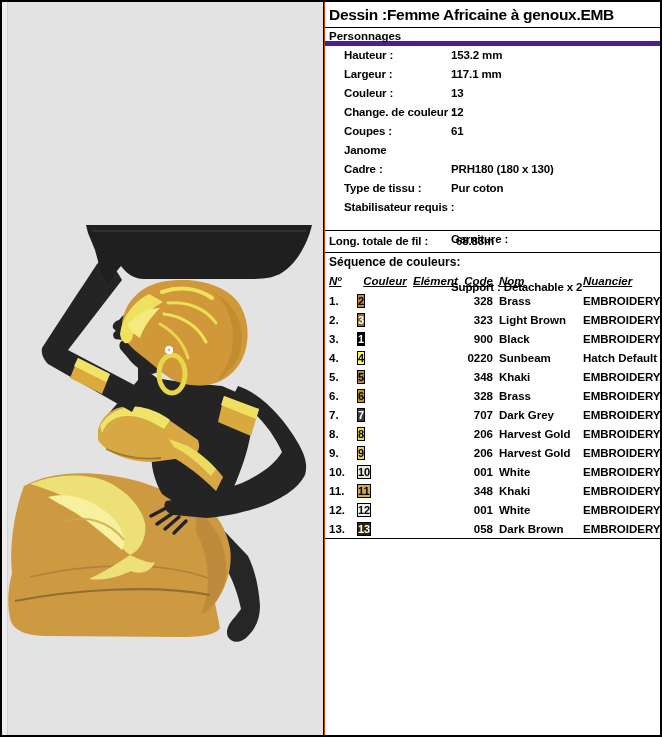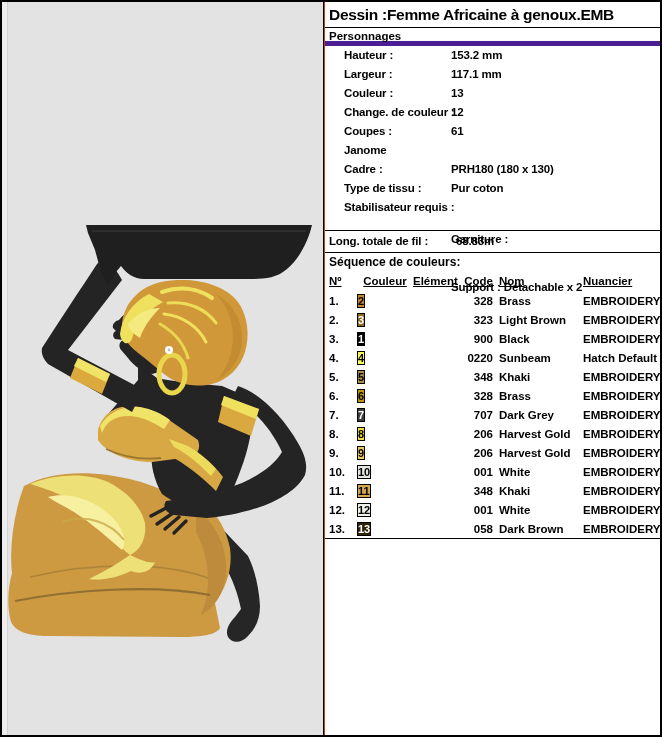--- a/index.html
+++ b/index.html
@@ -51,21 +51,21 @@
   }
   .total-row .lbl { width:107px; flex:none; }
 
   .seq-title {
     height:19px; line-height:19px; padding-left:4px;
     font-size:12px; font-weight:bold;
   }
   .seq-table { padding-left:2px; font-size:11.5px; font-weight:bold; border-bottom:1px solid #000; }
   .seq-row { display:flex; height:19px; line-height:18px; align-items:center; }
   .seq-row.head { line-height:19px; }
-  .seq-row.head .cell { text-decoration:underline; }
+  .seq-row.head .cell { text-decoration:underline;font-style:italic; }
   .cell-no   { width:24px; flex:none; padding-left:2px; }
   .cell-sw   { width:56px; flex:none;margin-left:6px; }
   .cell-el   { width:50px; flex:none; }
   .cell-code { width:30px; flex:none; text-align:right; }
   .cell-nom  { width:80px; flex:none; margin-left:6px; white-space:nowrap; }
   .cell-nua  { flex:1; margin-left:4px; white-space:nowrap; }
   .head .cell-sw { text-align:center; }
   .swatch {
     width:54px; height:15px; border:1px solid #000;
     font-size:11px; line-height:13px; text-align:center; font-weight:bold;

